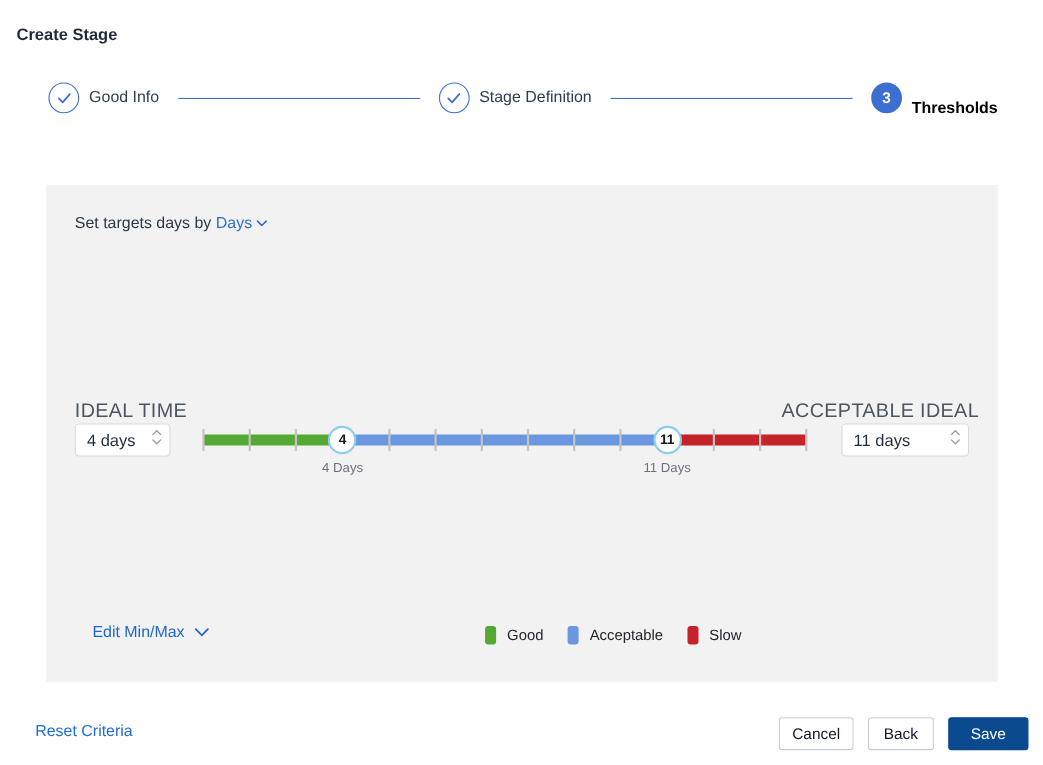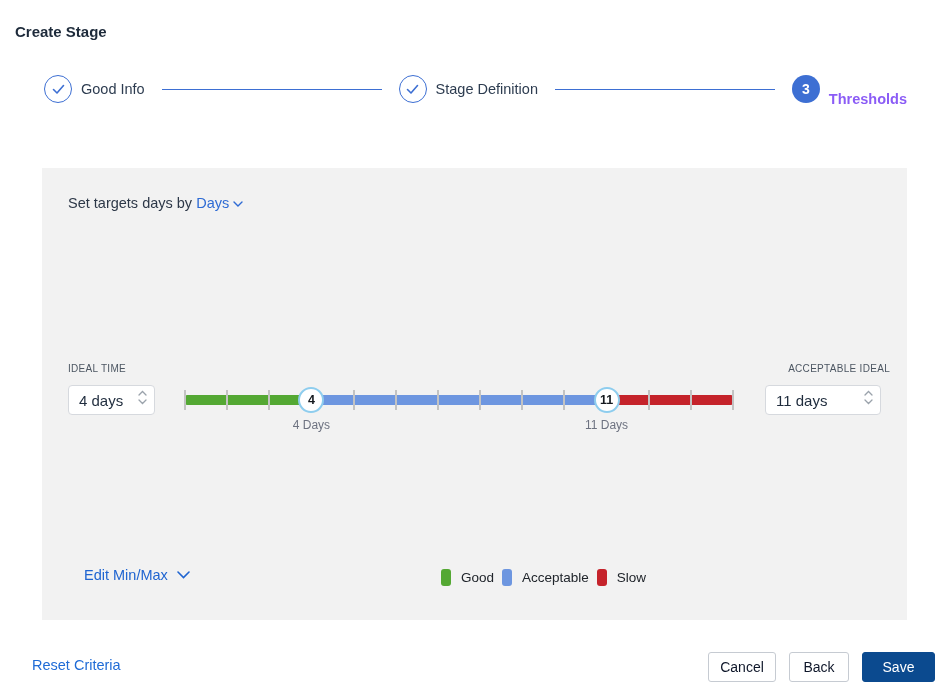--- a/index.html
+++ b/index.html
@@ -8,50 +8,50 @@
 
   .page-title { position:absolute; left:15px; top:23px; font-size:15px; font-weight:700; color:#1d2a3a; }
 
   
   .stepper { position:absolute; left:44px; right:41px; top:75px; height:28px; display:flex; align-items:center; }
   .step { display:flex; align-items:center; gap:9px; flex:0 0 auto; }
   .step-circle { width:28px; height:28px; border-radius:50%; display:flex; align-items:center; justify-content:center; }
   .step-circle.done { background:#fff; border:1.5px solid #3d6fd3; }
   .step-circle.current { background:#3d6fd3; color:#fff; font-size:14px; font-weight:700; }
   .step-label { font-size:14.5px; color:#2d3c50; white-space:nowrap; }
-  .step-label.current { font-weight:700; color:#8b5cf6;margin-top:19px; }
+  .step-label.current { font-weight:700; color:#000000;margin-top:19px; }
   .connector { flex:1 1 auto; border-top:1.5px solid #3d6fd3; margin:0 17px; }
 
   .section-heading { position:absolute; left:42px; top:139px; font-size:16px; color:#233750; }
 
   
   .panel { position:absolute; left:42px; top:168px; width:865px; height:452px; background:#f2f2f2; }
   .set-targets { position:absolute; left:26px; top:27px; font-size:14.5px; color:#2d3848; }
   .unit-link { color:#2e6bd4; cursor:pointer; }
   .unit-link svg { margin-left:4px; vertical-align:1px; }
 
-  .side-label { position:absolute; font-size:10px; color:#4c5662; letter-spacing:.3px; }
+  .side-label { position:absolute; font-size:18px; color:#4c5662; letter-spacing:.3px; }
   .time-input-wrap { position:absolute; height:30px; background:#fff; border:1px solid #d6d9de; border-radius:4px; }
   .time-input-wrap input { width:100%; height:100%; border:none; outline:none; background:transparent;
       font-family:"Liberation Sans", sans-serif; font-size:15px; color:#1f2c3d; padding:0 24px 0 10px; }
   .spinner { position:absolute; right:7px; top:4px; display:flex; flex-direction:column; gap:3px; }
   .spin-btn { border:none; background:none; padding:0; line-height:0; cursor:pointer; }
 
   
   .track-wrap { position:absolute; left:143px; top:216px; width:548px; height:46px; }
   .tick { position:absolute; top:6px; width:2px; height:20px; background:#c3c3c3; transform:translateX(-50%); }
   .seg { position:absolute; top:11px; height:10px; border-radius:2px; }
   .handle { position:absolute; top:3px; width:26px; height:26px; border-radius:50%; background:#fff;
       border:2px solid #8ecdee; display:flex; align-items:center; justify-content:center;
       font-size:12.5px; font-weight:700; color:#15191e; transform:translateX(-50%); z-index:3; cursor:grab; }
   .handle-label { position:absolute; top:34px; transform:translateX(-50%); font-size:12px; color:#6d7280; white-space:nowrap; }
 
   .edit-minmax { position:absolute; left:42px; top:399px; font-size:14.5px; color:#2065d1; cursor:pointer; display:flex; align-items:center; gap:9px; }
 
-  .legend { position:absolute; left:399px; top:401px; display:flex; align-items:center; gap:8px; }
+  .legend { position:absolute; left:399px; top:401px; display:flex; align-items:center; gap:22px; }
   .legend-item { display:flex; align-items:center; gap:10px; }
   .swatch { width:10px; height:17px; border-radius:3px; display:inline-block; }
   .legend-label { font-size:13.5px; color:#20252b; }
 
   
   .reset-link { position:absolute; left:32px; top:657px; font-size:14.5px; color:#1f6bd6; cursor:pointer; }
   .footer-buttons { position:absolute; right:13px; top:652px; display:flex; gap:13px; }
   .btn { height:30px; border-radius:3px; font-family:"Liberation Sans", sans-serif; font-size:14px; cursor:pointer;
       display:flex; align-items:center; justify-content:center; }
   .btn.secondary { background:#fff; border:1px solid #c6cbd2; color:#0f172a; }

